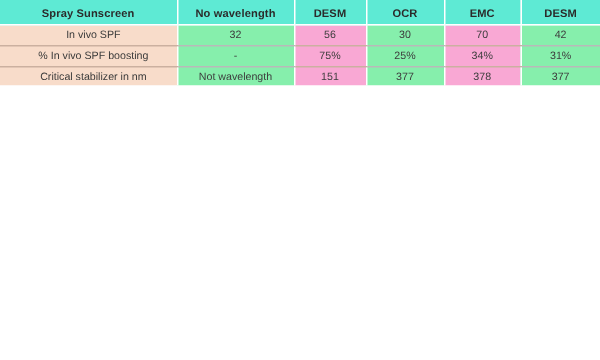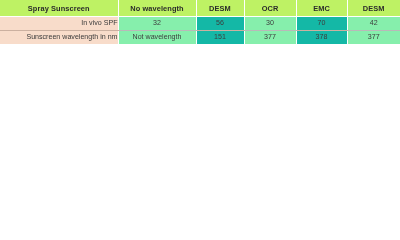--- a/index.html
+++ b/index.html
@@ -28,21 +28,21 @@
   }
   table.data-table col.c-label { width: 118px; }
   table.data-table col.c-nostab { width: 78px; }
   table.data-table col.c-tmbp  { width: 48px; }
   table.data-table col.c-ocr   { width: 52px; }
   table.data-table col.c-emc   { width: 51px; }
   table.data-table col.c-desm  { width: 53px; }
 
   thead th {
     height: 16px;
-    background: #bef264;
+    background: #5eead4;
     color: #2b2b2b;
     font-weight: bold;
     font-size: 7.4px;
     text-align: center;
     vertical-align: middle;
     border-right: 1px solid #ffffff;
     border-bottom: 1px solid #ffffff;
     padding: 0;
     letter-spacing: 0.1px;
   }
@@ -56,30 +56,30 @@
     border-bottom: 1px solid #b9b9b9;
     background: #86efac;
     font-size: 7.1px;
     color: #3d3d3d;
     border-right: 1px solid #ffffff;
   }
   tbody td:last-child { border-right: none; }
   tbody tr:last-child td { border-bottom: none; }
 
   td.label-cell {
-    text-align: right;
+    text-align: center;
     padding-left: 7px;
     background: #f8dcca;
     color: #3a3a3a;
     border-bottom: 1px solid #cbb0a0;
   }
   tbody tr:last-child td.label-cell { border-bottom: none; }
 
   td.hl {
-    background: #14b8a6;
+    background: #f9a8d4;
     border-bottom: 1px solid #cbb0a0;
     text-align: center;
   }
   tbody tr:last-child td.hl { border-bottom: none; }
 
   .bottom-strip {
     position: absolute;
     left: 0;
     top: 57.4px;
     width: 400px;
@@ -113,21 +113,29 @@
     <tbody>
       <tr>
         <td class="label-cell">In vivo SPF</td>
         <td>32</td>
         <td class="hl">56</td>
         <td>30</td>
         <td class="hl">70</td>
         <td>42</td>
       </tr>
       <tr>
-        <td class="label-cell">Sunscreen wavelength in nm</td>
+        <td class="label-cell">% In vivo SPF boosting</td>
+        <td>-</td>
+        <td class="hl">75%</td>
+        <td>25%</td>
+        <td class="hl">34%</td>
+        <td>31%</td>
+      </tr>
+      <tr>
+        <td class="label-cell">Critical stabilizer in nm</td>
         <td>Not wavelength</td>
         <td class="hl">151</td>
         <td>377</td>
         <td class="hl">378</td>
         <td>377</td>
       </tr>
     </tbody>
   </table>
   <div class="bottom-strip"></div>
 </div>

